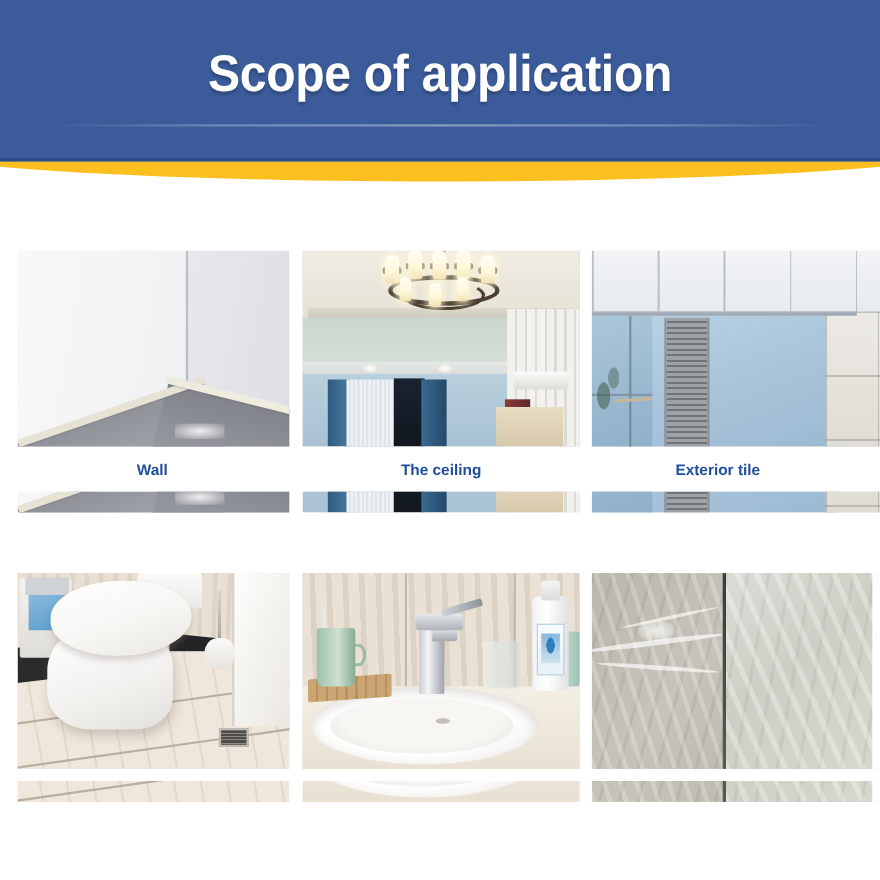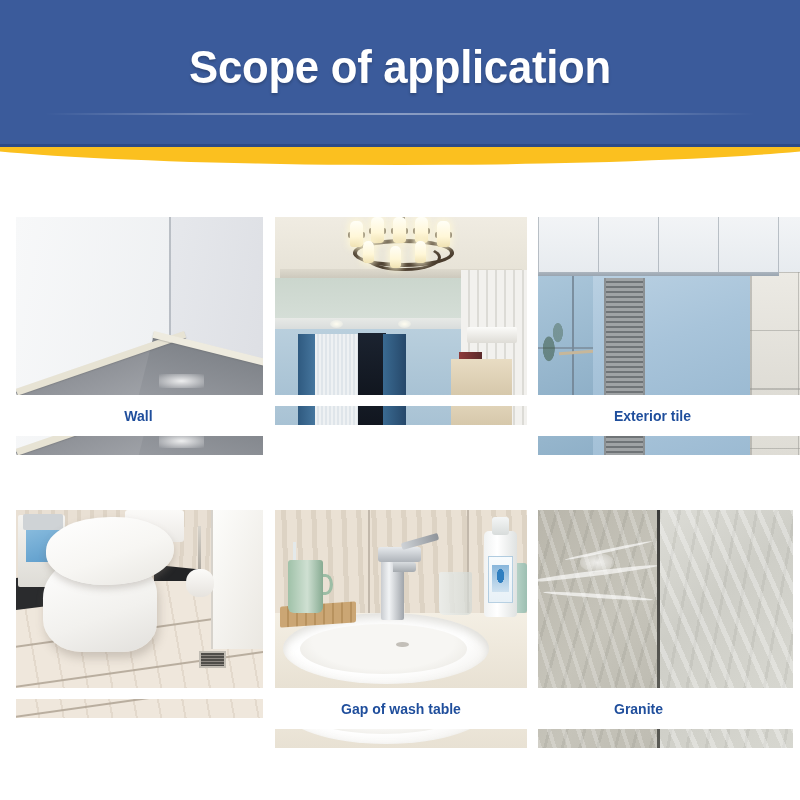--- a/index.html
+++ b/index.html
@@ -102,21 +102,21 @@
   .photo-row {
     position: absolute;
     left: 0;
     width: 800px;
   }
   #row-1 { top: 217px; }
   #row-2 { top: 510px; }
 
   .photo-cell {
     position: absolute;
-    top: 0;
+    top: 11px;
   }
   .photo-cell.col-1 { left: 16px;  width: 247px; }
   .photo-cell.col-2 { left: 275px; width: 252px; }
   .photo-cell.col-3 { left: 538px; width: 262px; }
 
   .photo-frame {
     position: relative;
     width: 100%;
     height: 178px;
     overflow: hidden;
@@ -679,20 +679,21 @@
             <div class="bulb t2"></div>
             <div class="bulb t3"></div>
           <div class="bulb t4"></div>
             <div class="bulb t5"></div>
           <div class="bulb b1"></div>
             <div class="bulb b2"></div>
             <div class="bulb b3"></div>
         </div>
       </div>
     </div>
+    <div class="photo-caption">The ceiling</div>
     <div class="photo-sliver">
       <div class="sliver-art art-ceiling">
 
         <div class="c-roomwall"></div>
         <div class="c-curtain-blue-l"></div>
           <div class="c-curtain-sheer"></div>
         <div class="c-door"></div>
           <div class="c-curtain-blue-r"></div>
         <div class="c-panels"></div>
         <div class="c-cabinet"></div>
@@ -779,21 +780,20 @@
         <div class="s-bottle-pump"></div>
         <div class="s-bottle-label"></div>
         <div class="s-bottle-mark"></div>
         <div class="s-faucet-body"></div>
         <div class="s-faucet-spout"></div>
         <div class="s-faucet-head"></div>
         <div class="s-faucet-lever"></div>
         <div class="s-drainmark"></div>
       </div>
     </div>
-    <div class="photo-caption">Gap of wash table</div>
     <div class="photo-sliver">
       <div class="sliver-art art-sink">
         <div class="s-counter"></div>
         <div class="s-basin"></div>
           <div class="s-basin-inner"></div>
       </div>
     </div>
   </div>
 
   <div class="photo-cell col-3">
@@ -801,21 +801,20 @@
       <div class="art art-granite">
         <div class="g-vein-3"></div>
         <div class="g-blob"></div>
         <div class="g-vein-1"></div>
         <div class="g-vein-2"></div>
         <div class="g-slab-right"></div>
         <div class="g-seam"></div>
         <div class="g-far-right"></div>
       </div>
     </div>
-    <div class="photo-caption">Granite</div>
     <div class="photo-sliver">
       <div class="sliver-art art-granite">
         <div class="g-slab-right"></div>
           <div class="g-seam"></div>
           <div class="g-far-right"></div>
       </div>
     </div>
   </div>
 </div>
 

